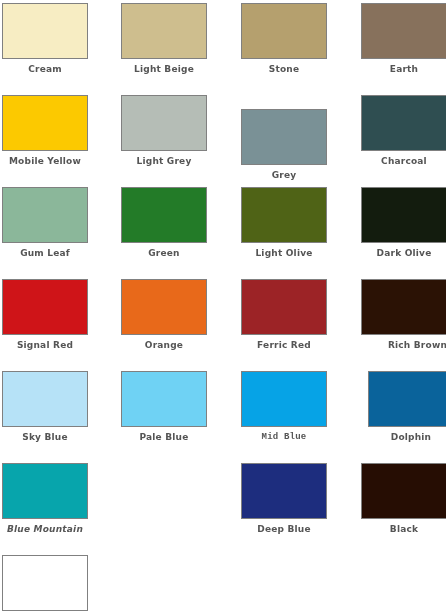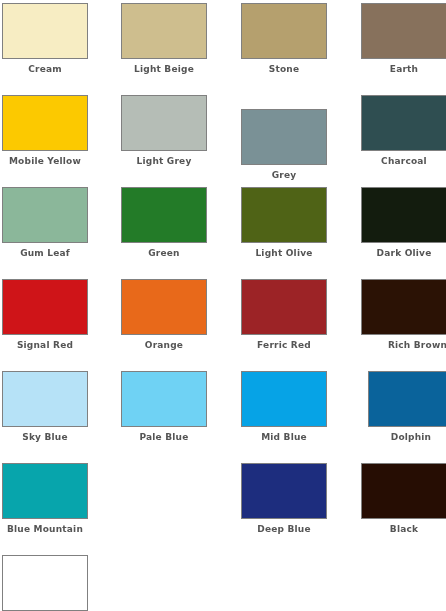--- a/index.html
+++ b/index.html
@@ -119,27 +119,27 @@
     <div class="swatch-cell" style="left: 2px; top: 371px; width: 86px;">
       <div class="swatch-chip" title="Sky Blue" style="width: 86px; height: 56px; background: rgb(182, 226, 247); border-color: rgb(128, 128, 128);"></div>
       <span class="swatch-label" style="width: 86px; color: rgb(85, 85, 85);">Sky Blue</span>
     </div>
     <div class="swatch-cell" style="left: 121px; top: 371px; width: 86px;">
       <div class="swatch-chip" title="Pale Blue" style="width: 86px; height: 56px; background: rgb(111, 210, 244); border-color: rgb(128, 128, 128);"></div>
       <span class="swatch-label" style="width: 86px; color: rgb(85, 85, 85);">Pale Blue</span>
     </div>
     <div class="swatch-cell" style="left: 241px; top: 371px; width: 86px;">
       <div class="swatch-chip" title="Mid Blue" style="width: 86px; height: 56px; background: rgb(6, 163, 230); border-color: rgb(128, 128, 128);"></div>
-      <span class="swatch-label" style="width: 86px; color: rgb(85, 85, 85);">Mid Blue</span>
+      <span class="swatch-label" style="width: 86px; color: rgb(85, 85, 85); font-family: Liberation Mono, monospace;">Mid Blue</span>
     </div>
     <div class="swatch-cell" style="left: 361px; top: 371px; width: 86px; padding-left: 7px;">
       <div class="swatch-chip" title="Dolphin" style="width: 86px; height: 56px; background: rgb(10, 99, 155); border-color: rgb(128, 128, 128);"></div>
       <span class="swatch-label" style="width: 86px; color: rgb(85, 85, 85);">Dolphin</span>
     </div>
-    <div class="swatch-cell" style="left: 2px; top: 463px; width: 86px;">
+    <div class="swatch-cell" style="left: 2px; top: 463px; width: 86px; font-style: italic;">
       <div class="swatch-chip" title="Blue Mountain" style="width: 86px; height: 56px; background: rgb(7, 165, 172); border-color: rgb(128, 128, 128);"></div>
       <span class="swatch-label" style="width: 86px; color: rgb(85, 85, 85);">Blue Mountain</span>
     </div>
     <div class="swatch-cell" style="left: 241px; top: 463px; width: 86px;">
       <div class="swatch-chip" title="Deep Blue" style="width: 86px; height: 56px; background: rgb(29, 45, 126); border-color: rgb(128, 128, 128);"></div>
       <span class="swatch-label" style="width: 86px; color: rgb(85, 85, 85);">Deep Blue</span>
     </div>
     <div class="swatch-cell" style="left: 361px; top: 463px; width: 86px;">
       <div class="swatch-chip" title="Black" style="width: 86px; height: 56px; background: rgb(38, 13, 3); border-color: rgb(128, 128, 128);"></div>
       <span class="swatch-label" style="width: 86px; color: rgb(85, 85, 85);">Black</span>

